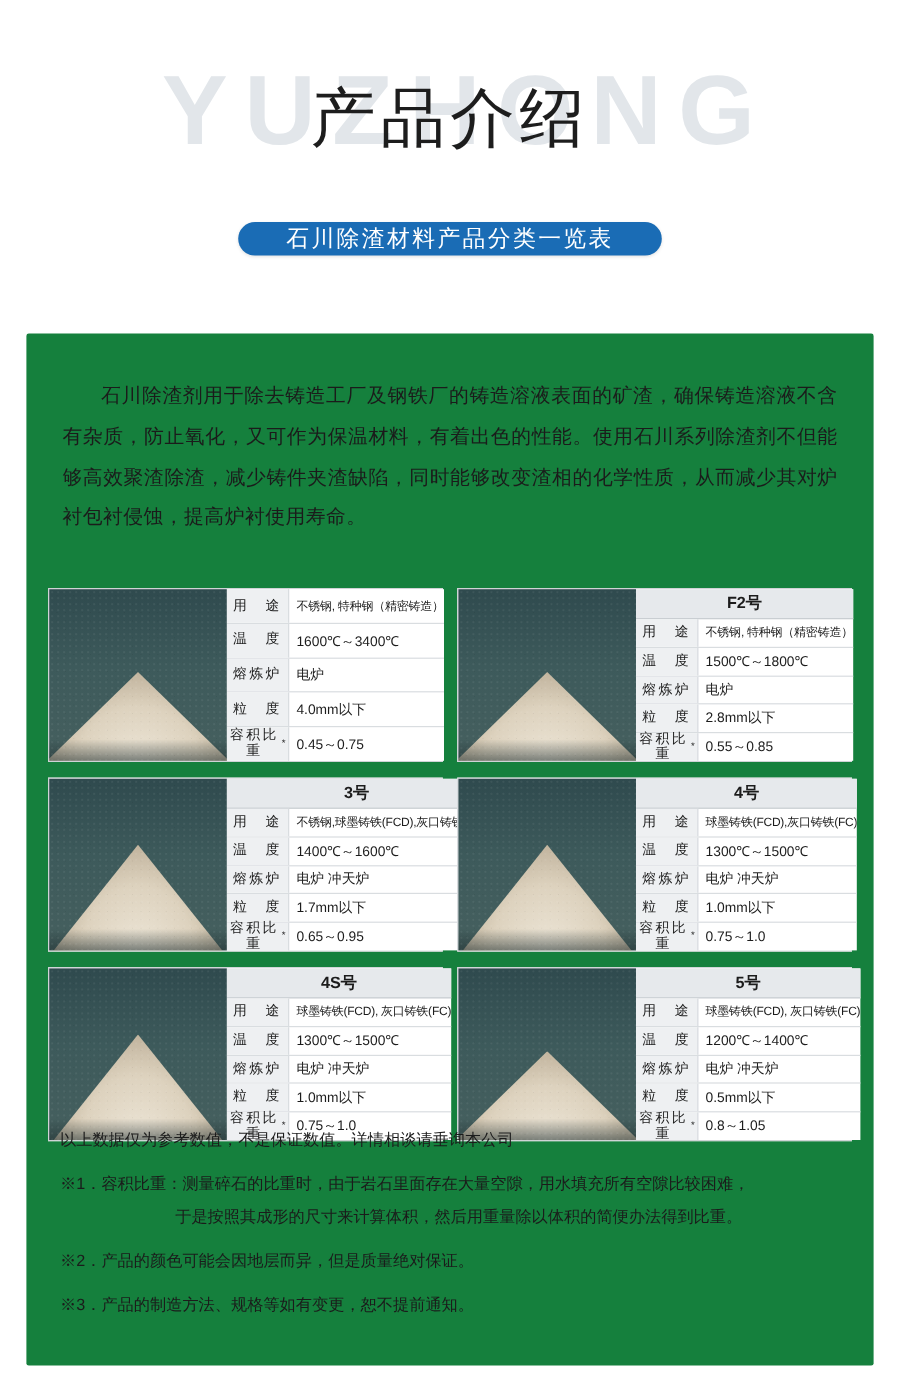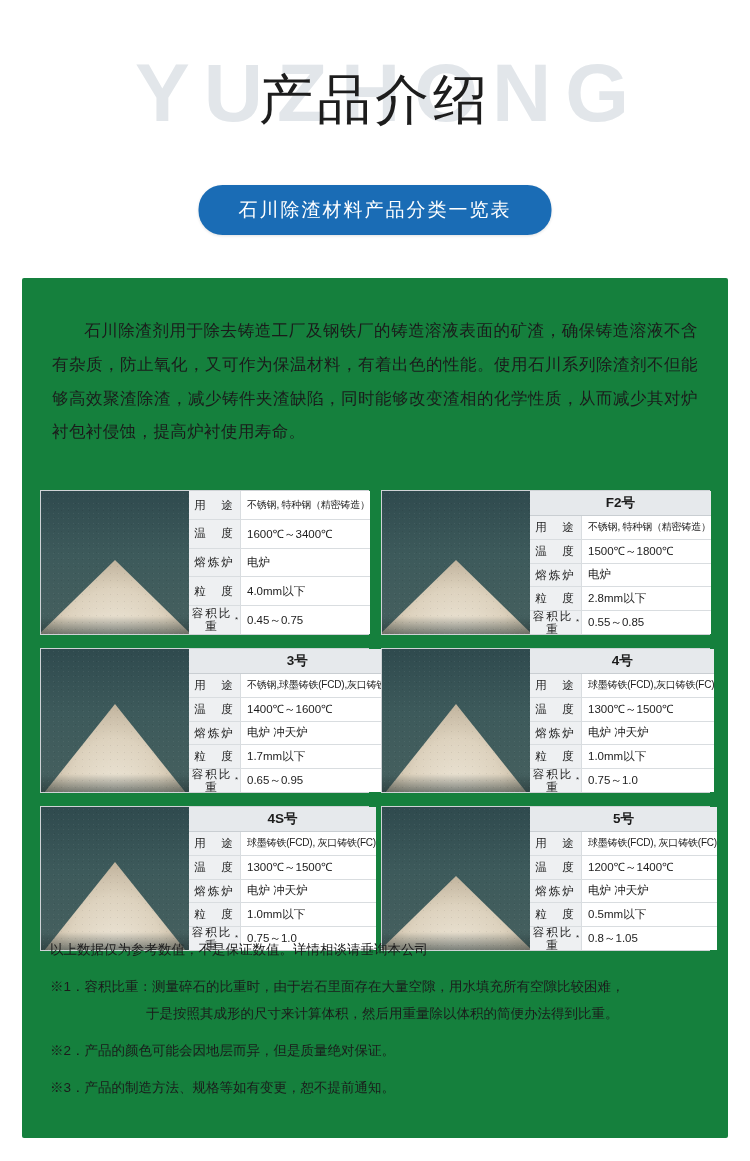--- a/index.html
+++ b/index.html
@@ -47,21 +47,21 @@
   }
   .subtitle-pill {
     position: absolute;
     top: 185px;
     left: 50%;
     transform: translateX(-50%);
     background: #1a6cb5;
     color: #ffffff;
     font-size: 19px;
     letter-spacing: 2px;
-    padding: 12px 40px;
+    padding: 1px 40px;
     border-radius: 24px;
     white-space: nowrap;
     box-shadow: 0 1px 3px rgba(0,0,0,0.12);
   }
 
   
   .panel {
     position: absolute;
     top: 278px;
     left: 22px;

